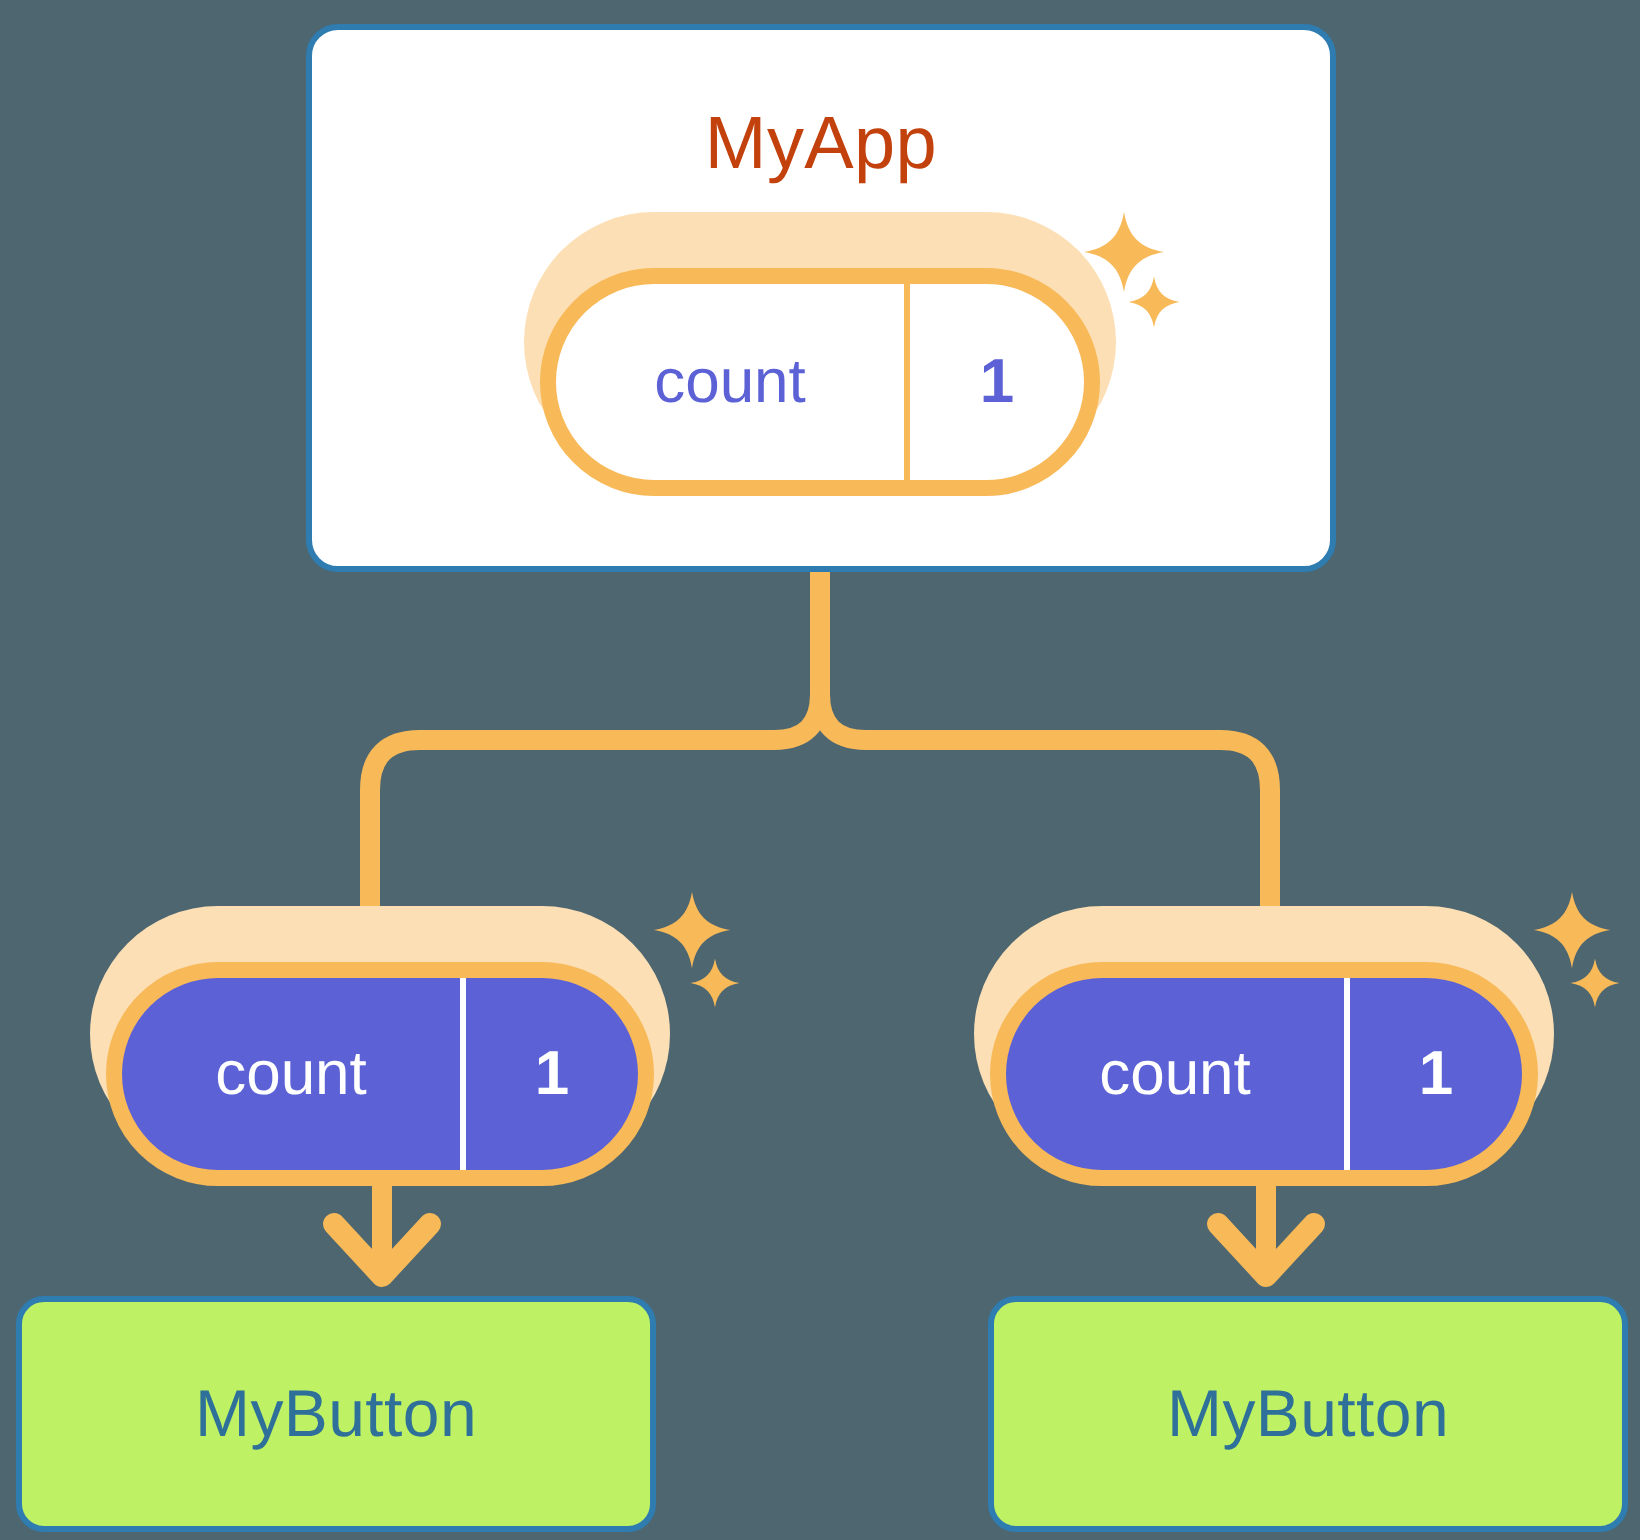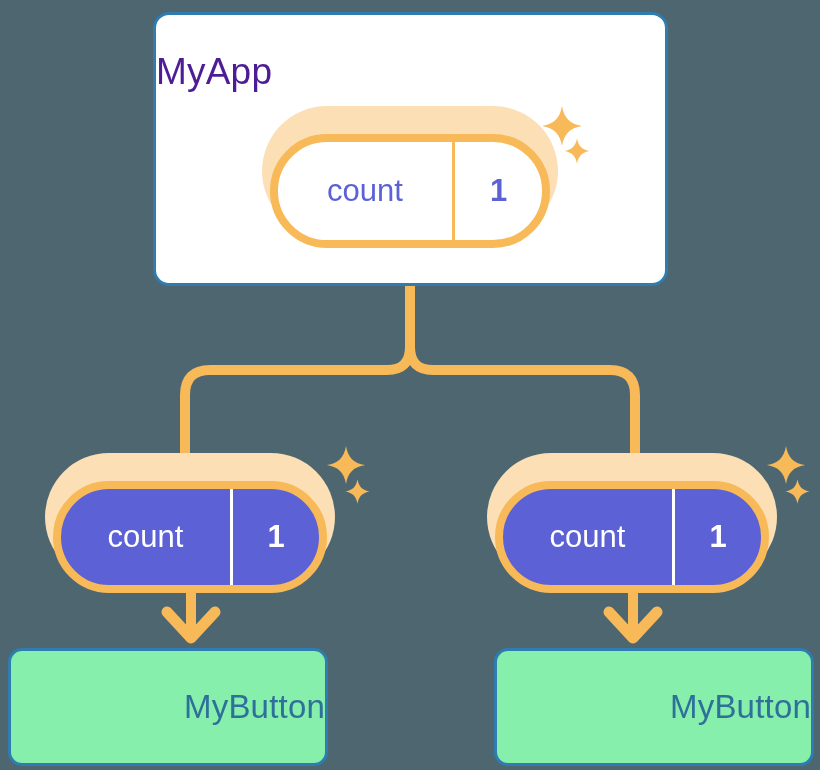--- a/index.html
+++ b/index.html
@@ -37,37 +37,38 @@
     left: 153px;
     top: 12px;
     width: 515px;
     height: 274px;
     border-radius: 16px;
   }
   #root-title {
     position: absolute;
     left: 0; right: 0;
     top: 36px;
-    color: #4c1d95;
+    text-align: center;
+    color: #c2410c;
     font-size: 37px;
     font-weight: 400;
     letter-spacing: 0.2px;
   }
 
   
   .leaf-card {
     position: absolute;
-    background: #86efac;
+    background: #bef264;
     border: 3px solid #2e7cb0;
     border-radius: 14px;
     box-sizing: border-box;
     z-index: 3;
     display: flex;
     align-items: center;
-    justify-content: flex-end;
+    justify-content: center;
   }
   .leaf-label {
     color: #2e7099;
     font-size: 33px;
     font-weight: 400;
     letter-spacing: 0.2px;
   }
   #leaf-card-left  { left: 8px;   top: 648px; width: 320px; height: 118px; }
   #leaf-card-right { left: 494px; top: 648px; width: 320px; height: 118px; }
   

